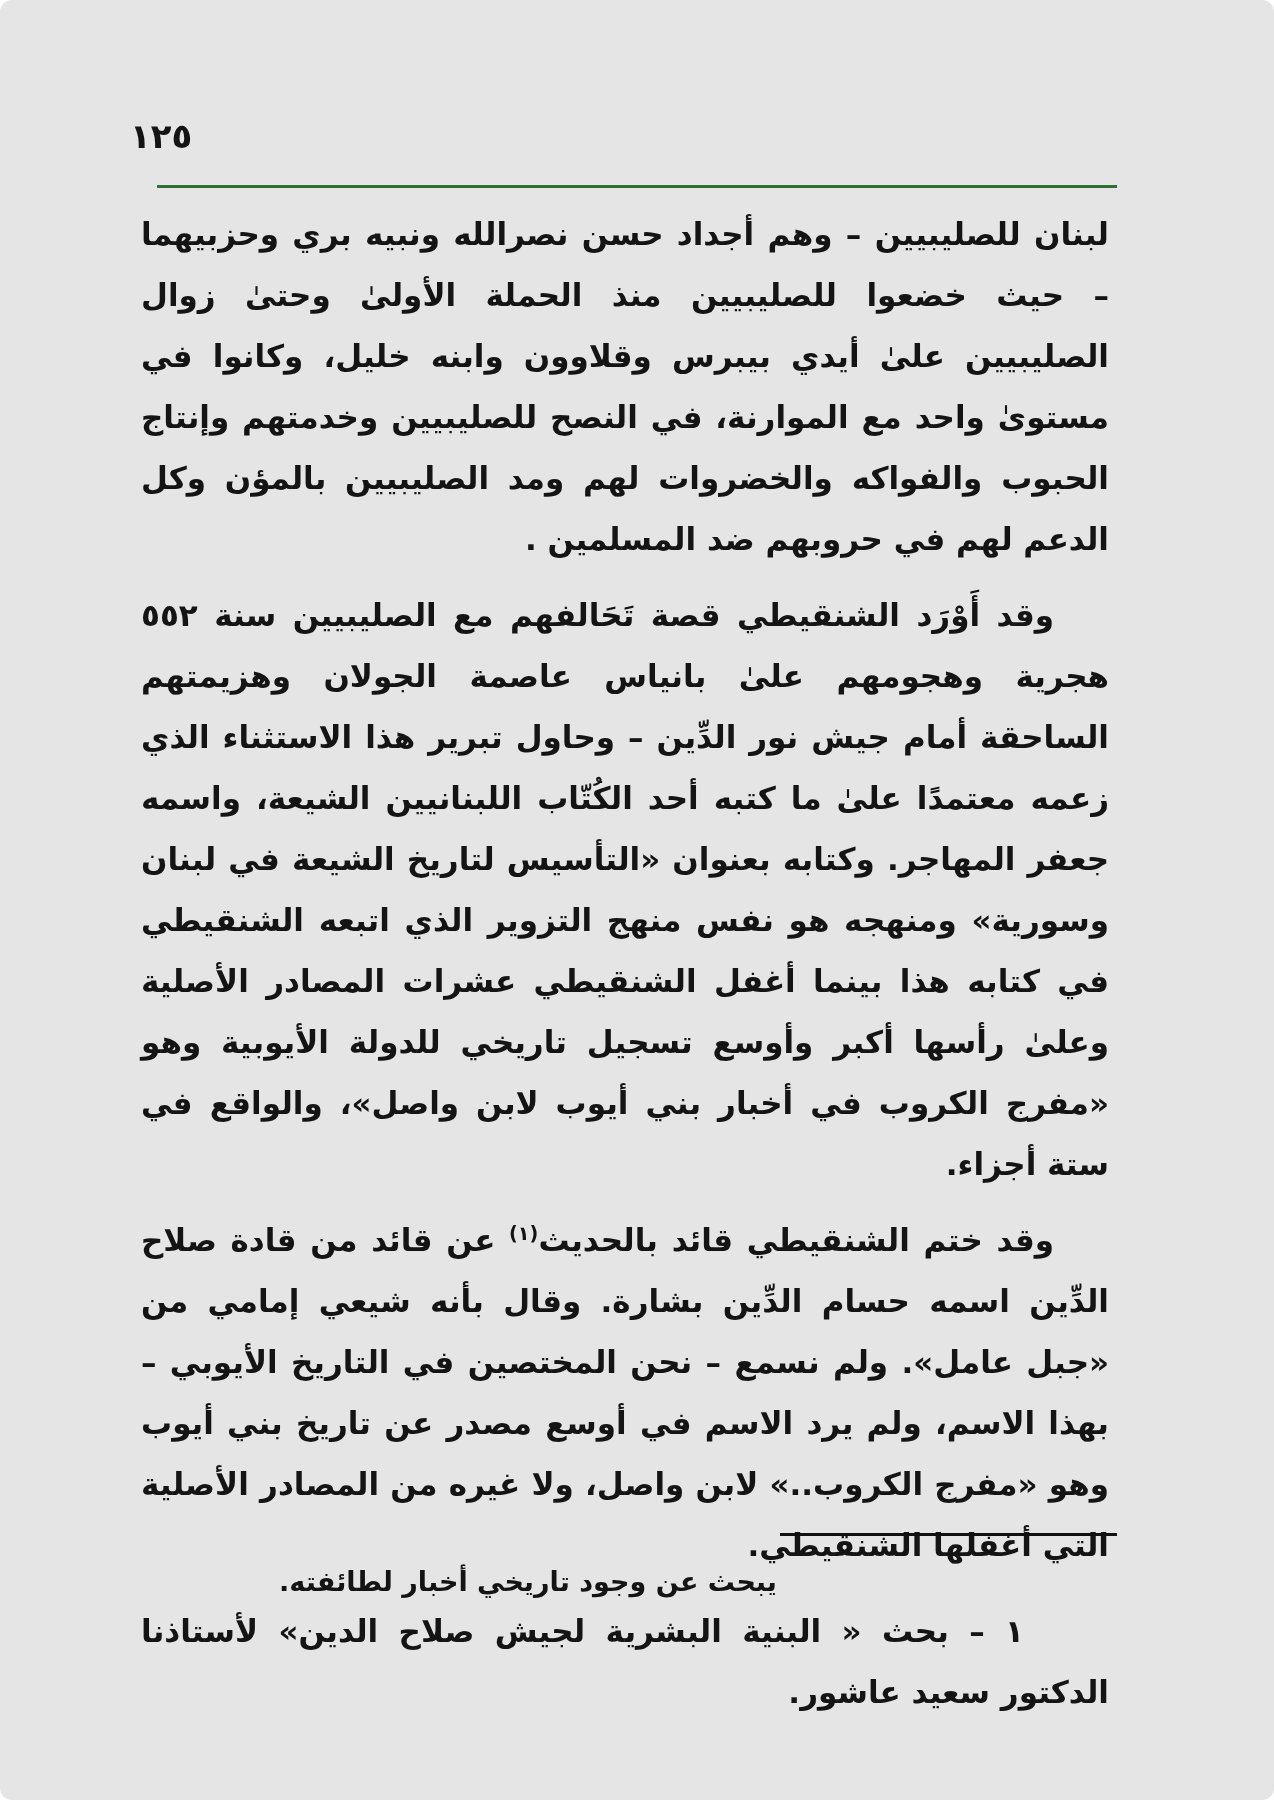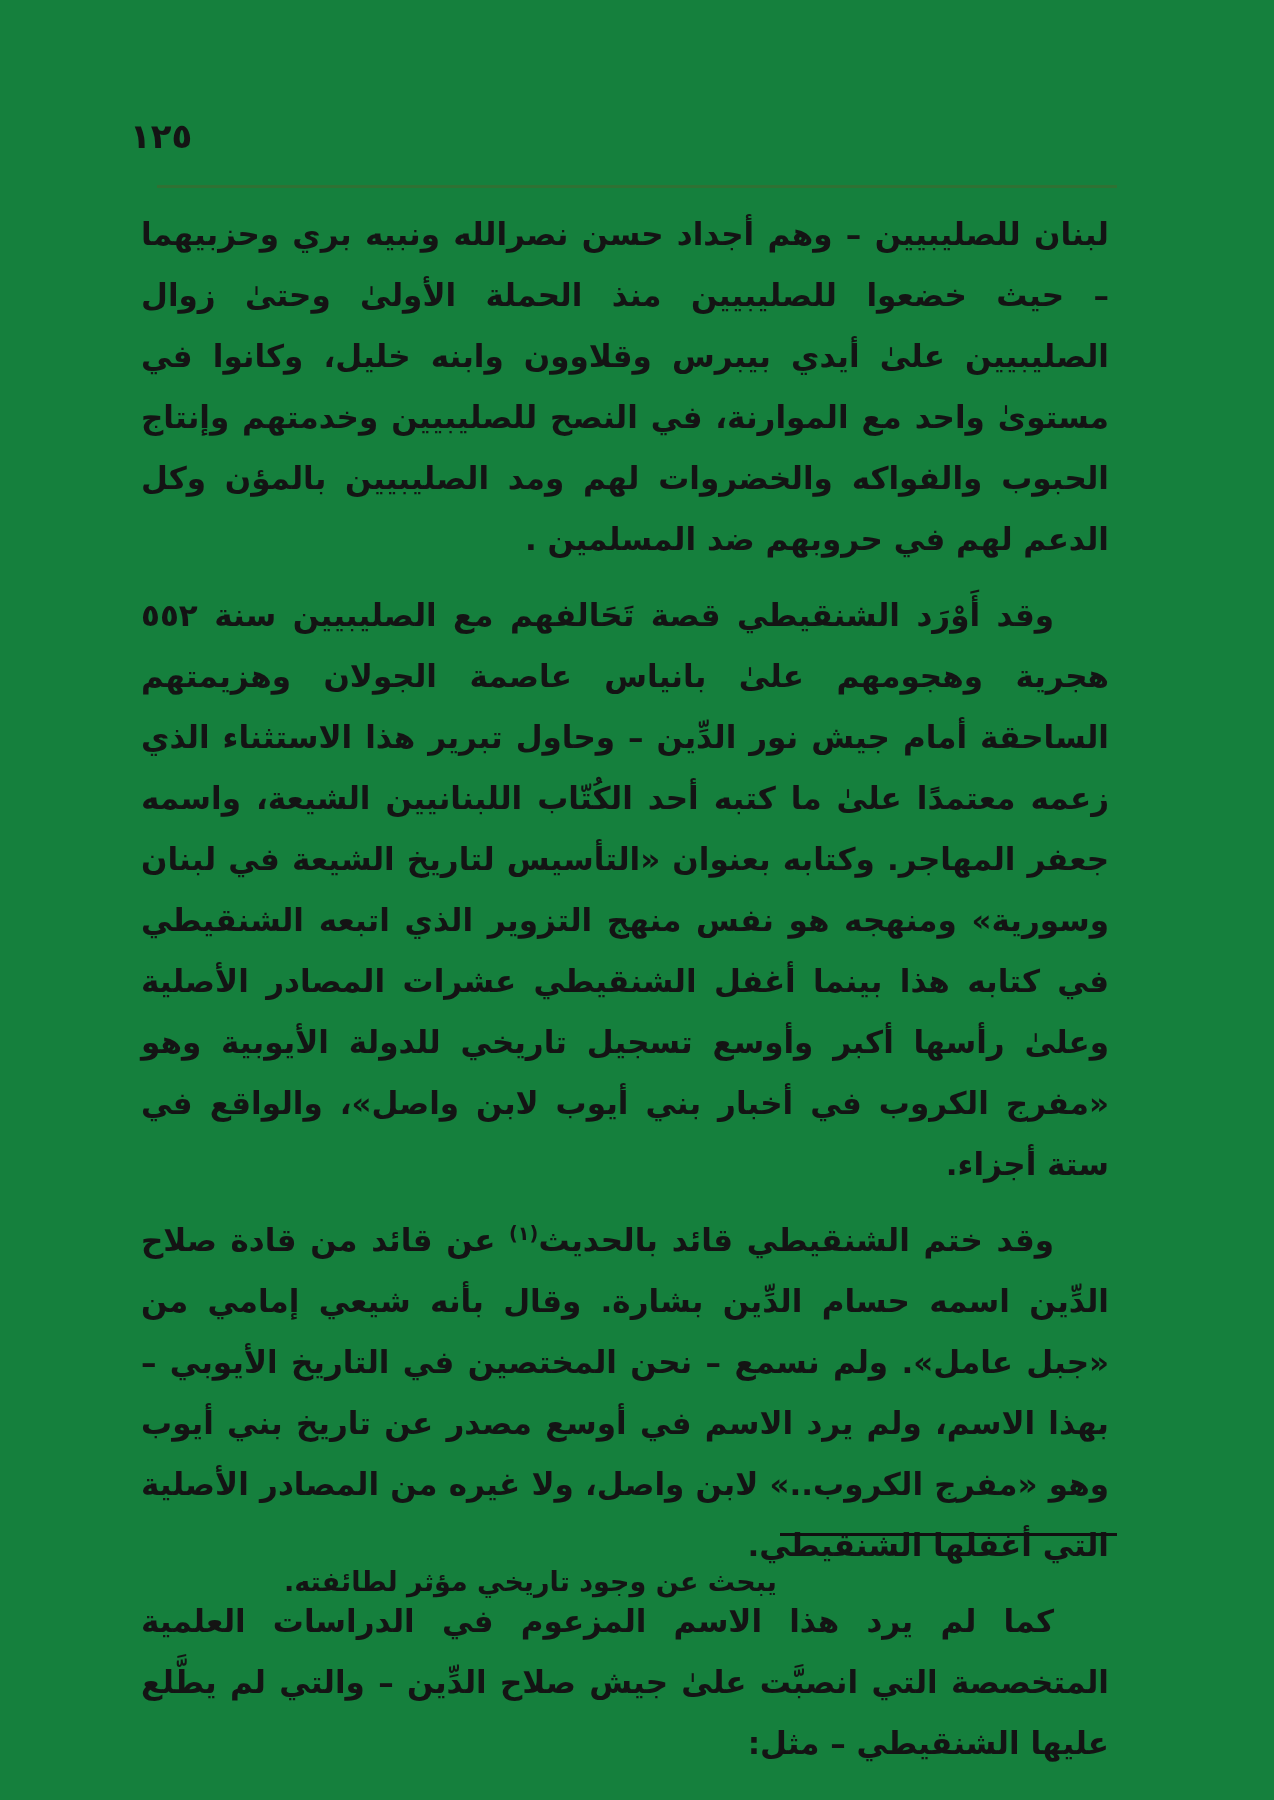--- a/index.html
+++ b/index.html
@@ -4,25 +4,26 @@
 <style>
   html, body {
     margin: 0;
     padding: 0;
     background: #ffffff;
   }
   .page {
     position: relative;
     width: 1274px;
     height: 1800px;
-    background: #15803d;
+    background: #e5e5e5;
     direction: rtl;
     font-family: "DejaVu Sans", sans-serif;
     color: #141414;
     overflow: hidden;
+    border-radius: 12px;
   }
   
   .page-number {
     position: absolute;
     left: 130px;
     top: 116px;
     font-size: 34px;
     font-weight: 700;
     letter-spacing: 2px;
   }
@@ -96,25 +97,24 @@
   <div class="header-rule" style="background: rgb(47, 113, 51);"></div>
 
   <main class="page-body">
 
     <p class="para">لبنان للصليبيين – وهم أجداد حسن نصرالله ونبيه بري وحزبيهما – حيث خضعوا للصليبيين منذ الحملة الأولىٰ وحتىٰ زوال الصليبيين علىٰ أيدي بيبرس وقلاوون وابنه خليل، وكانوا في مستوىٰ واحد مع الموارنة، في النصح للصليبيين وخدمتهم وإنتاج الحبوب والفواكه والخضروات لهم ومد الصليبيين بالمؤن وكل الدعم لهم في حروبهم ضد المسلمين .</p>
 
     <p class="para indent">وقد أَوْرَد الشنقيطي قصة تَحَالفهم مع الصليبيين سنة ٥٥٢ هجرية وهجومهم علىٰ بانياس عاصمة الجولان وهزيمتهم الساحقة أمام جيش نور الدِّين – وحاول تبرير هذا الاستثناء الذي زعمه معتمدًا علىٰ ما كتبه أحد الكُتّاب اللبنانيين الشيعة، واسمه جعفر المهاجر. وكتابه بعنوان «التأسيس لتاريخ الشيعة في لبنان وسورية» ومنهجه هو نفس منهج التزوير الذي اتبعه الشنقيطي في كتابه هذا بينما أغفل الشنقيطي عشرات المصادر الأصلية وعلىٰ رأسها أكبر وأوسع تسجيل تاريخي للدولة الأيوبية وهو «مفرج الكروب في أخبار بني أيوب لابن واصل»، والواقع في ستة أجزاء.</p>
 
     <p class="para indent"><span>وقد ختم الشنقيطي قائد بالحديث</span><span class="footnote-ref">(١)</span><span> عن قائد من قادة صلاح الدِّين اسمه حسام الدِّين بشارة. وقال بأنه شيعي إمامي من «جبل عامل». ولم نسمع – نحن المختصين في التاريخ الأيوبي – بهذا الاسم، ولم يرد الاسم في أوسع مصدر عن تاريخ بني أيوب وهو «مفرج الكروب..» لابن واصل، ولا غيره من المصادر الأصلية التي أغفلها الشنقيطي.</span></p>
 
-    <p class="para indent">كما لم يرد هذا الاسم المزعوم في الدراسات العلمية المتخصصة التي انصبَّت علىٰ جيش صلاح الدِّين – والتي لم يطَّلع عليها الشنقيطي – مثل:</p>
 
     <p class="para list-item">١ – بحث « البنية البشرية لجيش صلاح الدين» لأستاذنا الدكتور سعيد عاشور.</p>
 
   </main>
 
   <div class="footnote-rule"></div>
 
   <div class="footnote">
-    <p class="fn-line fn-continuation">يبحث عن وجود تاريخي مؤثر لطائفته.</p>
+    <p class="fn-line fn-continuation">يبحث عن وجود تاريخي أخبار لطائفته.</p>
   </div>
 
 </div>
 
 </body></html>

